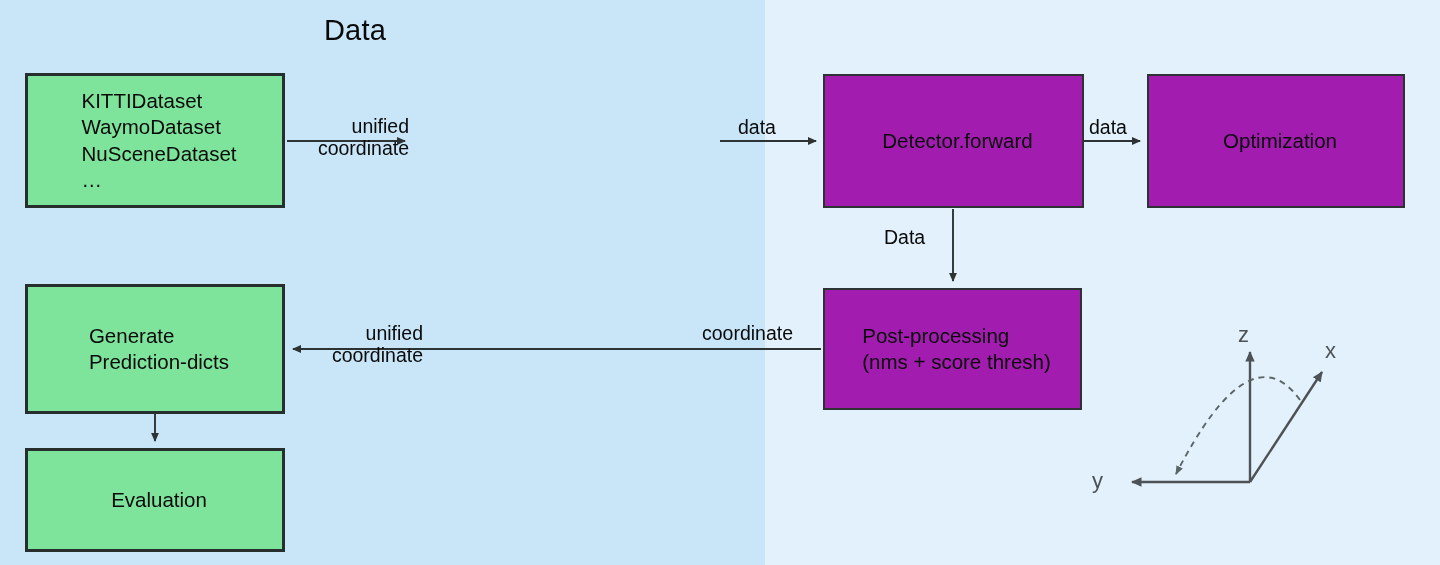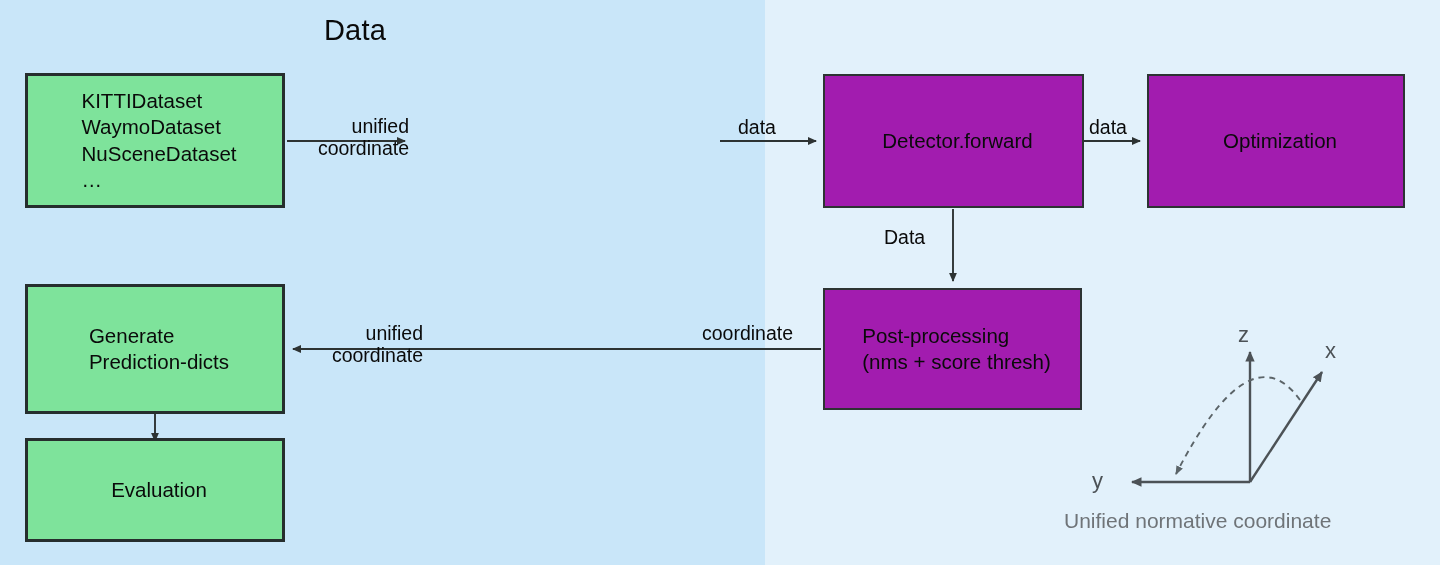--- a/index.html
+++ b/index.html
@@ -133,21 +133,21 @@
   <div class="node plain-right" style="left:823px;top:288px;width:259px;height:122px;">
     <div class="node-inner">Post-processing
 (nms + score thresh)</div>
   </div>
 
   <div class="node green" style="left:25px;top:284px;width:260px;height:130px;">
     <div class="node-inner">Generate
 Prediction-dicts</div>
   </div>
 
-  <div class="node green" style="left:25px;top:438px;width:260px;height:104px;">
+  <div class="node green" style="left:25px;top:448px;width:260px;height:104px;">
     <div class="node-inner">Evaluation</div>
   </div>
 
   <div class="edge-label two-line" style="left:291px;top:116px;width:118px;">
     <div>unified</div>
     <div>coordinate</div>
   </div>
 
   <div class="edge-label" style="left:738px;top:117px;">data</div>
 
@@ -158,15 +158,14 @@
   <div class="edge-label" style="left:702px;top:323px;">coordinate</div>
 
   <div class="edge-label two-line" style="left:297px;top:323px;width:126px;">
     <div>unified</div>
     <div>coordinate</div>
   </div>
 
   <div class="axis-label" style="left:1238px;top:322px;">z</div>
   <div class="axis-label" style="left:1325px;top:338px;">x</div>
   <div class="axis-label" style="left:1092px;top:468px;">y</div>
-  <div class="axis-caption" style="left:1064px;top:509px;">Unified normative coordinate</div>
 
 </div>
 
 </body></html>

